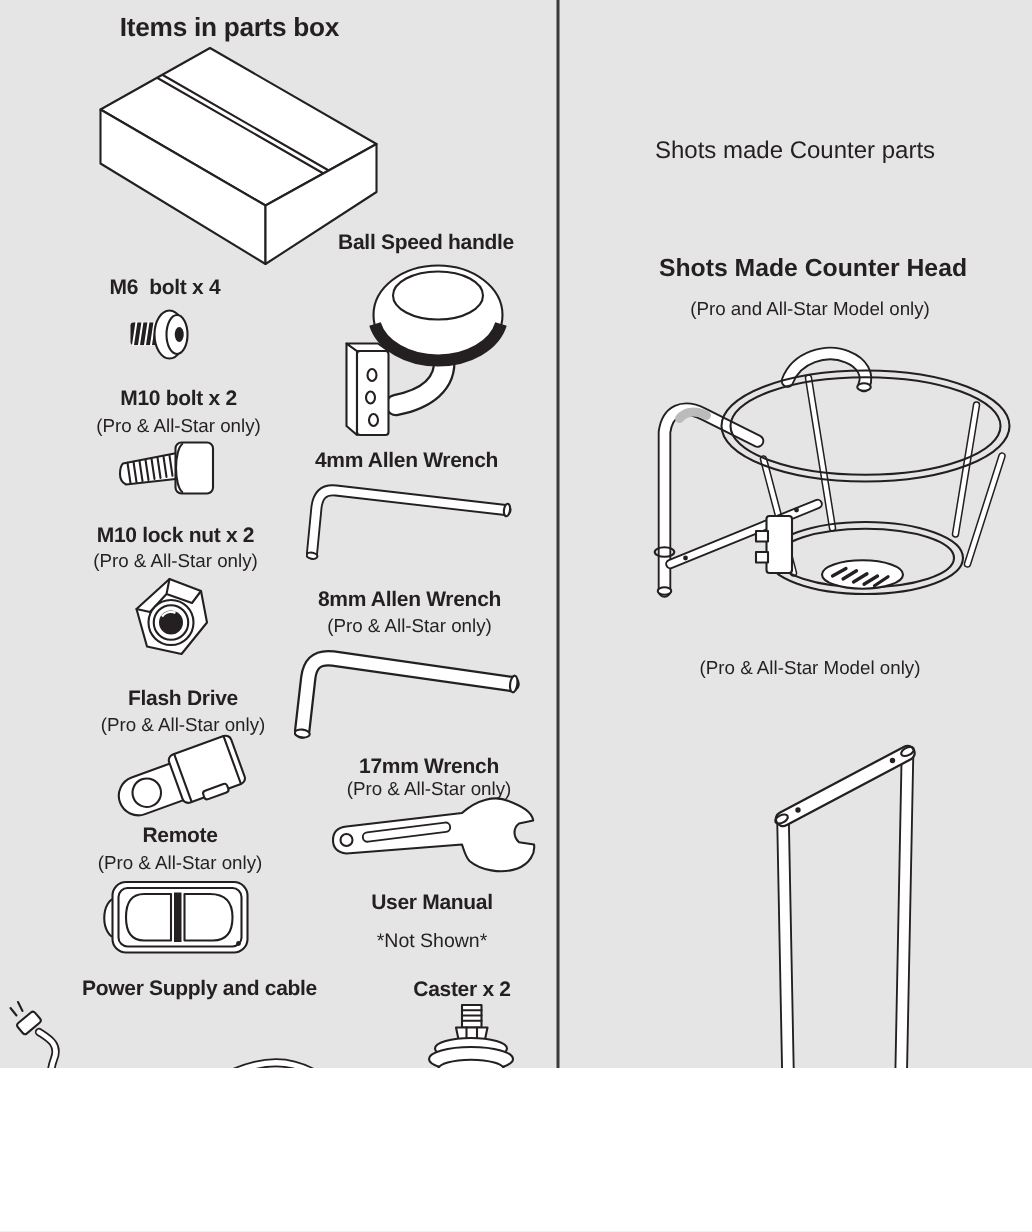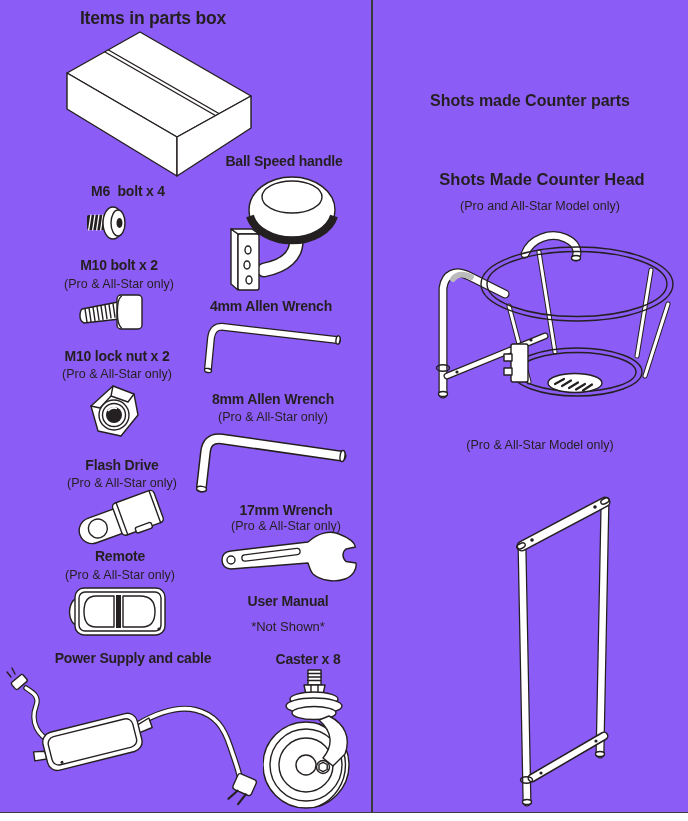--- a/index.html
+++ b/index.html
@@ -1,24 +1,24 @@
 <!DOCTYPE html>
 <html style="--ink: #241f20; --divider: #3a3a3a; --footer_bar: #3c3c3c;"><head>
 <meta charset="utf-8">
 <style>
   html,body{margin:0;padding:0;background:#fff;}
   #canvas{
-    position:relative;width:688px;height:813px;background:#8b5cf6;overflow:hidden;
+    position:relative;width:688px;height:712px;background:#e5e5e5;overflow:hidden;
     font-family:"Liberation Sans","DejaVu Sans",sans-serif;color:var(--ink,#241f20);
   }
   .plabel{position:absolute;transform:translateX(-50%);font-size:14px;font-weight:600;
     letter-spacing:-0.2px;white-space:pre;color:var(--ink,#241f20);}
   .pnote{position:absolute;transform:translateX(-50%);font-size:12.5px;font-weight:400;
     white-space:pre;color:var(--ink,#241f20);}
-  .sectitle{position:absolute;transform:translateX(-50%);font-size:16px;font-weight:700;
+  .sectitle{position:absolute;transform:translateX(-50%);font-size:16px;font-weight:400;
     white-space:pre;color:var(--ink,#241f20);}
   .plabel2{position:absolute;transform:translateX(-50%);font-size:16.5px;font-weight:700;
     white-space:pre;color:var(--ink,#241f20);}
   .ill{position:absolute;}
   .divider{position:absolute;background:var(--divider,#3a3a3a);}
   .footerbar{position:absolute;background:var(--footer_bar,#3c3c3c);}
   svg .f{fill:#fff;stroke:var(--ink,#241f20);stroke-width:1.4;stroke-linejoin:round;}
   svg .s{fill:none;stroke:var(--ink,#241f20);stroke-width:1.4;stroke-linecap:round;stroke-linejoin:round;}
   svg .k{fill:var(--ink,#241f20);stroke:none;}
   svg .to{fill:none;stroke:var(--ink,#241f20);stroke-linecap:round;stroke-linejoin:round;}
@@ -34,21 +34,21 @@
 
   <div class="plabel" style="left:153px;top:8px;font-size:17.5px">Items in parts box</div>
 
   <svg class="ill" style="left:55px;top:26px" width="205" height="158" viewBox="0 0 205 158">
     <path class="f" d="M85,6 L196,70 L122,111 L12,47 Z"></path>
     <path class="s" d="M50,26 L163,91 M53.5,24 L166.5,89"></path>
     <path class="f" d="M12,47 L12,83 L122,150 L122,111 Z"></path>
     <path class="f" d="M122,111 L122,150 L196,102 L196,70 Z"></path>
   </svg>
 
-  <div class="plabel" style="left:128px;top:183px">M6  bolt x 4</div>
+  <div class="plabel" style="left:110px;top:183px">M6  bolt x 4</div>
   <svg class="ill" style="left:85px;top:202px" width="48" height="42" viewBox="0 0 48 42">
     <rect class="k" x="2" y="13" width="18" height="15" rx="2"></rect>
     <path d="M6,12.5 l-2.4,16 M10,12.5 l-2.4,16 M14,12.5 l-2.4,16 M18,12.5 l-2.4,16" stroke="#fff" stroke-width="1.3" fill="none"></path>
     <ellipse class="f" cx="28" cy="21" rx="10" ry="16"></ellipse>
     <ellipse class="f" cx="33" cy="21" rx="7" ry="13"></ellipse>
     <ellipse class="k" cx="34.5" cy="21" rx="3" ry="5"></ellipse>
   </svg>
 
   <div class="plabel" style="left:119px;top:257px">M10 bolt x 2</div>
   <div class="pnote" style="left:119px;top:277px">(Pro &amp; All-Star only)</div>
@@ -157,21 +157,21 @@
       C139,43 135,50 127,53 C116,57 102,54 95,48 C92.5,45.5 91,40 90,37
       L13,43 Q4,42 4,34 Q4,26 13,25 Z"></path>
     <circle class="f" cx="13" cy="34" r="4"></circle>
     <path class="to" style="stroke-width:7.5" d="M27,32 L79,25.5"></path>
     <path class="ti" style="stroke-width:5" d="M27,32 L79,25.5"></path>
   </svg>
 
   <div class="plabel" style="left:288px;top:593px">User Manual</div>
   <div class="pnote" style="left:288px;top:619px;font-size:13px">*Not Shown*</div>
 
-  <div class="plabel" style="left:308px;top:651px">Caster x 8</div>
+  <div class="plabel" style="left:308px;top:651px">Caster x 2</div>
   <svg class="ill" style="left:263px;top:668px" width="102" height="144" viewBox="0 0 102 144">
     <rect class="f" x="45" y="2" width="13" height="15"></rect>
     <path class="s" d="M45,5.5 h13 M45,9 h13 M45,12.5 h13"></path>
     <path class="f" d="M41,17 h21 l-2,9.5 h-17 z"></path>
     <path class="s" d="M48,17 v9.5 M55,17 v9.5"></path>
     <ellipse class="f" cx="51" cy="31" rx="24" ry="7"></ellipse>
     <ellipse class="f" cx="51" cy="38" rx="28" ry="8"></ellipse>
     <ellipse class="f" cx="51" cy="45" rx="22" ry="6.5"></ellipse>
     <circle class="f" cx="43" cy="97" r="43"></circle>
     <circle class="s" cx="43" cy="97" r="36"></circle>

